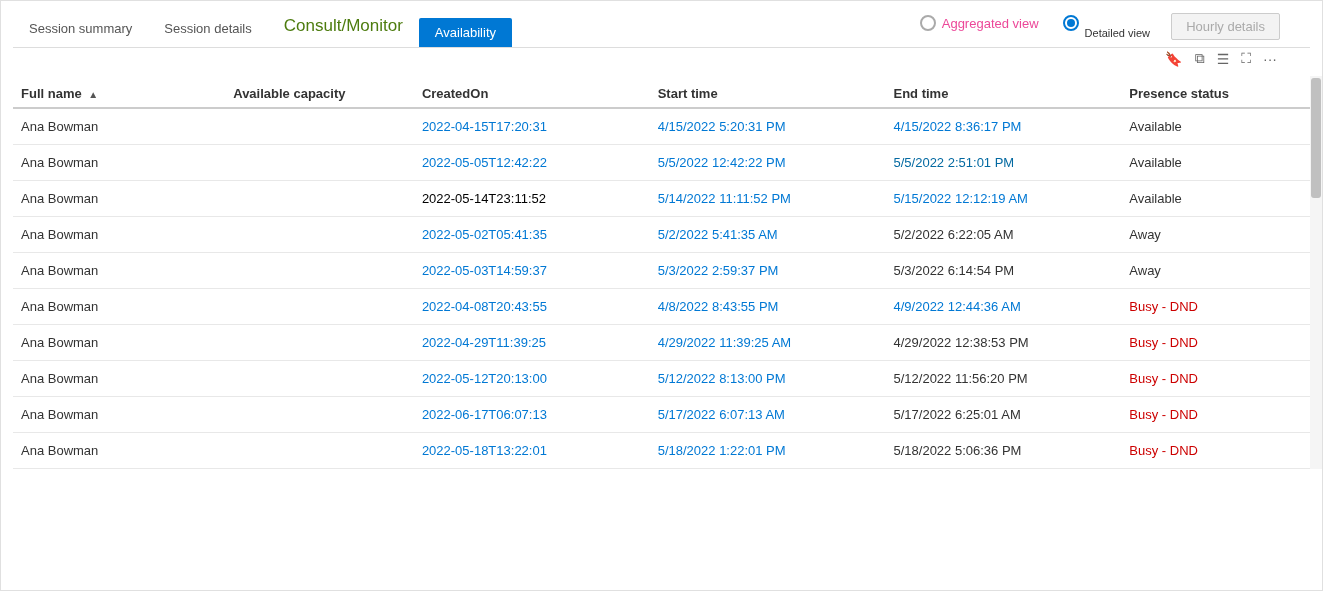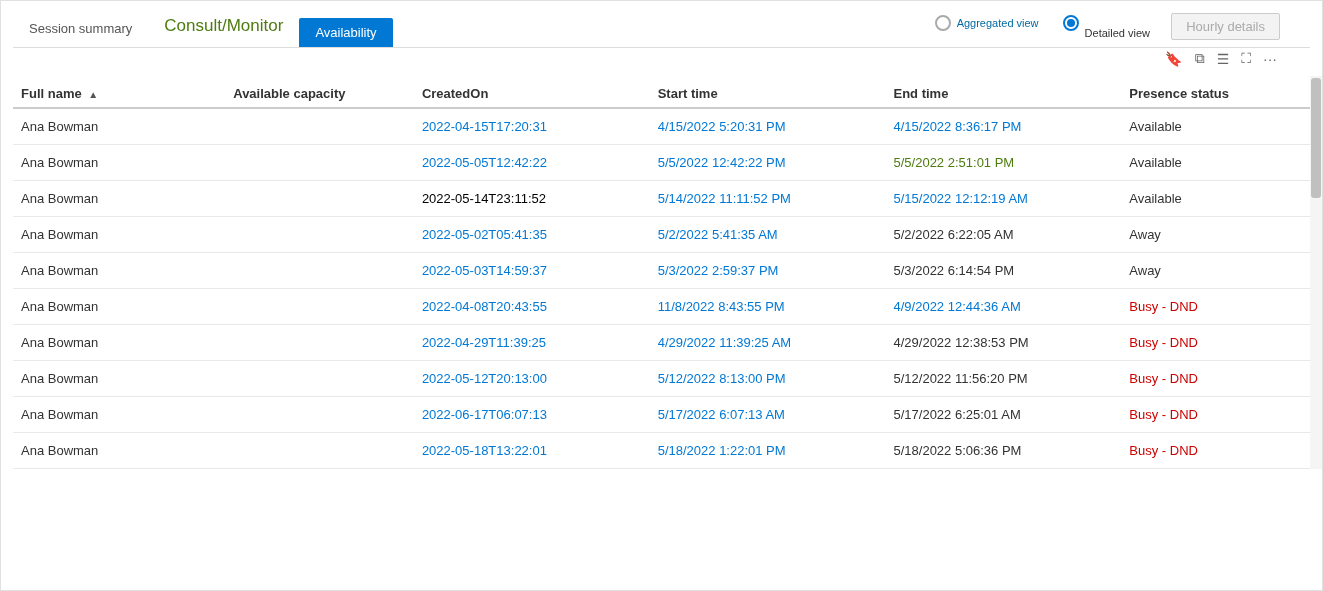--- a/index.html
+++ b/index.html
@@ -54,27 +54,28 @@
 </head>
 <body>
 
 <div class="page-wrapper">
 
   <div style="position:relative; padding: 6px 12px 0 12px; background:#fff;">
 
     <div style="display:flex; align-items:flex-end; position:relative; border-bottom:1px solid #ddd; padding-bottom:0;">
 
       <div style="padding:8px 16px; font-size:13px; color:#555; cursor:pointer; border-bottom:3px solid transparent; white-space:nowrap;">Session summary</div>
+      <div style="padding:8px 16px; font-size:13px; color:#555; cursor:pointer; border-bottom:3px solid transparent; white-space:nowrap;">Session details</div>
       <div style="padding:8px 16px; font-size:17px; color:#4d7c0f; cursor:pointer; border-bottom:3px solid transparent; white-space:nowrap;">Consult/Monitor</div>
       <div style="padding:7px 16px; font-size:13px; color:#fff; cursor:pointer; background:#0078d4; border-radius:2px 2px 0 0; white-space:nowrap; margin-bottom:0;">Availability</div>
 
       <div style="display:flex; align-items:center; gap:24px; margin-left:auto; padding-right:160px; padding-bottom:8px;">
         <div style="display:flex;align-items:center;gap:6px;cursor:pointer;">
           <div style="width:16px;height:16px;border-radius:50%;border:2px solid #aaa;background:#fff;flex-shrink:0;"></div>
-          <span style="font-size:11px;color:#0369a1;">Aggregated view</span>
+          <span style="font-size:13px;color:#ec4899;">Aggregated view</span>
         </div>
         <div style="display:flex;align-items:center;gap:6px;cursor:pointer;">
           <div style="width:16px;height:16px;border-radius:50%;border:2px solid #0078d4;background:#fff;display:flex;align-items:center;justify-content:center;flex-shrink:0;">
             <div style="width:8px;height:8px;border-radius:50%;background:#0078d4;"></div>
           </div>
           <span style="font-size:11px;color:#333;margin-top:20px;">Detailed view</span>
         </div>
       </div>
 
       <div style="position:absolute;right:30px;top:6px;padding:5px 14px;background:#f3f3f3;border:1px solid #ccc;border-radius:2px;font-size:13px;color:#aaa;cursor:default;">Hourly details</div>
@@ -111,21 +112,21 @@
       <td class="col-created" style="color:#0078d4;">2022-04-15T17:20:31</td>
       <td class="col-start" style="color:#0078d4;">4/15/2022 5:20:31 PM</td>
       <td class="col-end" style="color:#0078d4;">4/15/2022 8:36:17 PM</td>
       <td class="col-status" style="color:#333;">Available</td>
     </tr>
           <tr>
       <td class="col-fullname">Ana Bowman</td>
       <td class="col-capacity"></td>
       <td class="col-created" style="color:#0078d4;">2022-05-05T12:42:22</td>
       <td class="col-start" style="color:#0078d4;">5/5/2022 12:42:22 PM</td>
-      <td class="col-end" style="color:#4d7c0f;">5/5/2022 2:51:01 PM</td>
+      <td class="col-end" style="color:#0369a1;">5/5/2022 2:51:01 PM</td>
       <td class="col-status" style="color:#333;">Available</td>
     </tr>
           <tr>
       <td class="col-fullname">Ana Bowman</td>
       <td class="col-capacity"></td>
       <td class="col-created" style="color:#000000;">2022-05-14T23:11:52</td>
       <td class="col-start" style="color:#0078d4;">5/14/2022 11:11:52 PM</td>
       <td class="col-end" style="color:#0078d4;">5/15/2022 12:12:19 AM</td>
       <td class="col-status" style="color:#333;">Available</td>
     </tr>
@@ -142,21 +143,21 @@
       <td class="col-capacity"></td>
       <td class="col-created" style="color:#0078d4;">2022-05-03T14:59:37</td>
       <td class="col-start" style="color:#0078d4;">5/3/2022 2:59:37 PM</td>
       <td class="col-end" style="color:#333;">5/3/2022 6:14:54 PM</td>
       <td class="col-status" style="color:#333;">Away</td>
     </tr>
           <tr>
       <td class="col-fullname">Ana Bowman</td>
       <td class="col-capacity"></td>
       <td class="col-created" style="color:#0078d4;">2022-04-08T20:43:55</td>
-      <td class="col-start" style="color:#0078d4;">11/8/2022 8:43:55 PM</td>
+      <td class="col-start" style="color:#0078d4;">4/8/2022 8:43:55 PM</td>
       <td class="col-end" style="color:#0078d4;">4/9/2022 12:44:36 AM</td>
       <td class="col-status" style="color:#c00;">Busy - DND</td>
     </tr>
           <tr>
       <td class="col-fullname">Ana Bowman</td>
       <td class="col-capacity"></td>
       <td class="col-created" style="color:#0078d4;">2022-04-29T11:39:25</td>
       <td class="col-start" style="color:#0078d4;">4/29/2022 11:39:25 AM</td>
       <td class="col-end" style="color:#333;">4/29/2022 12:38:53 PM</td>
       <td class="col-status" style="color:#c00;">Busy - DND</td>

